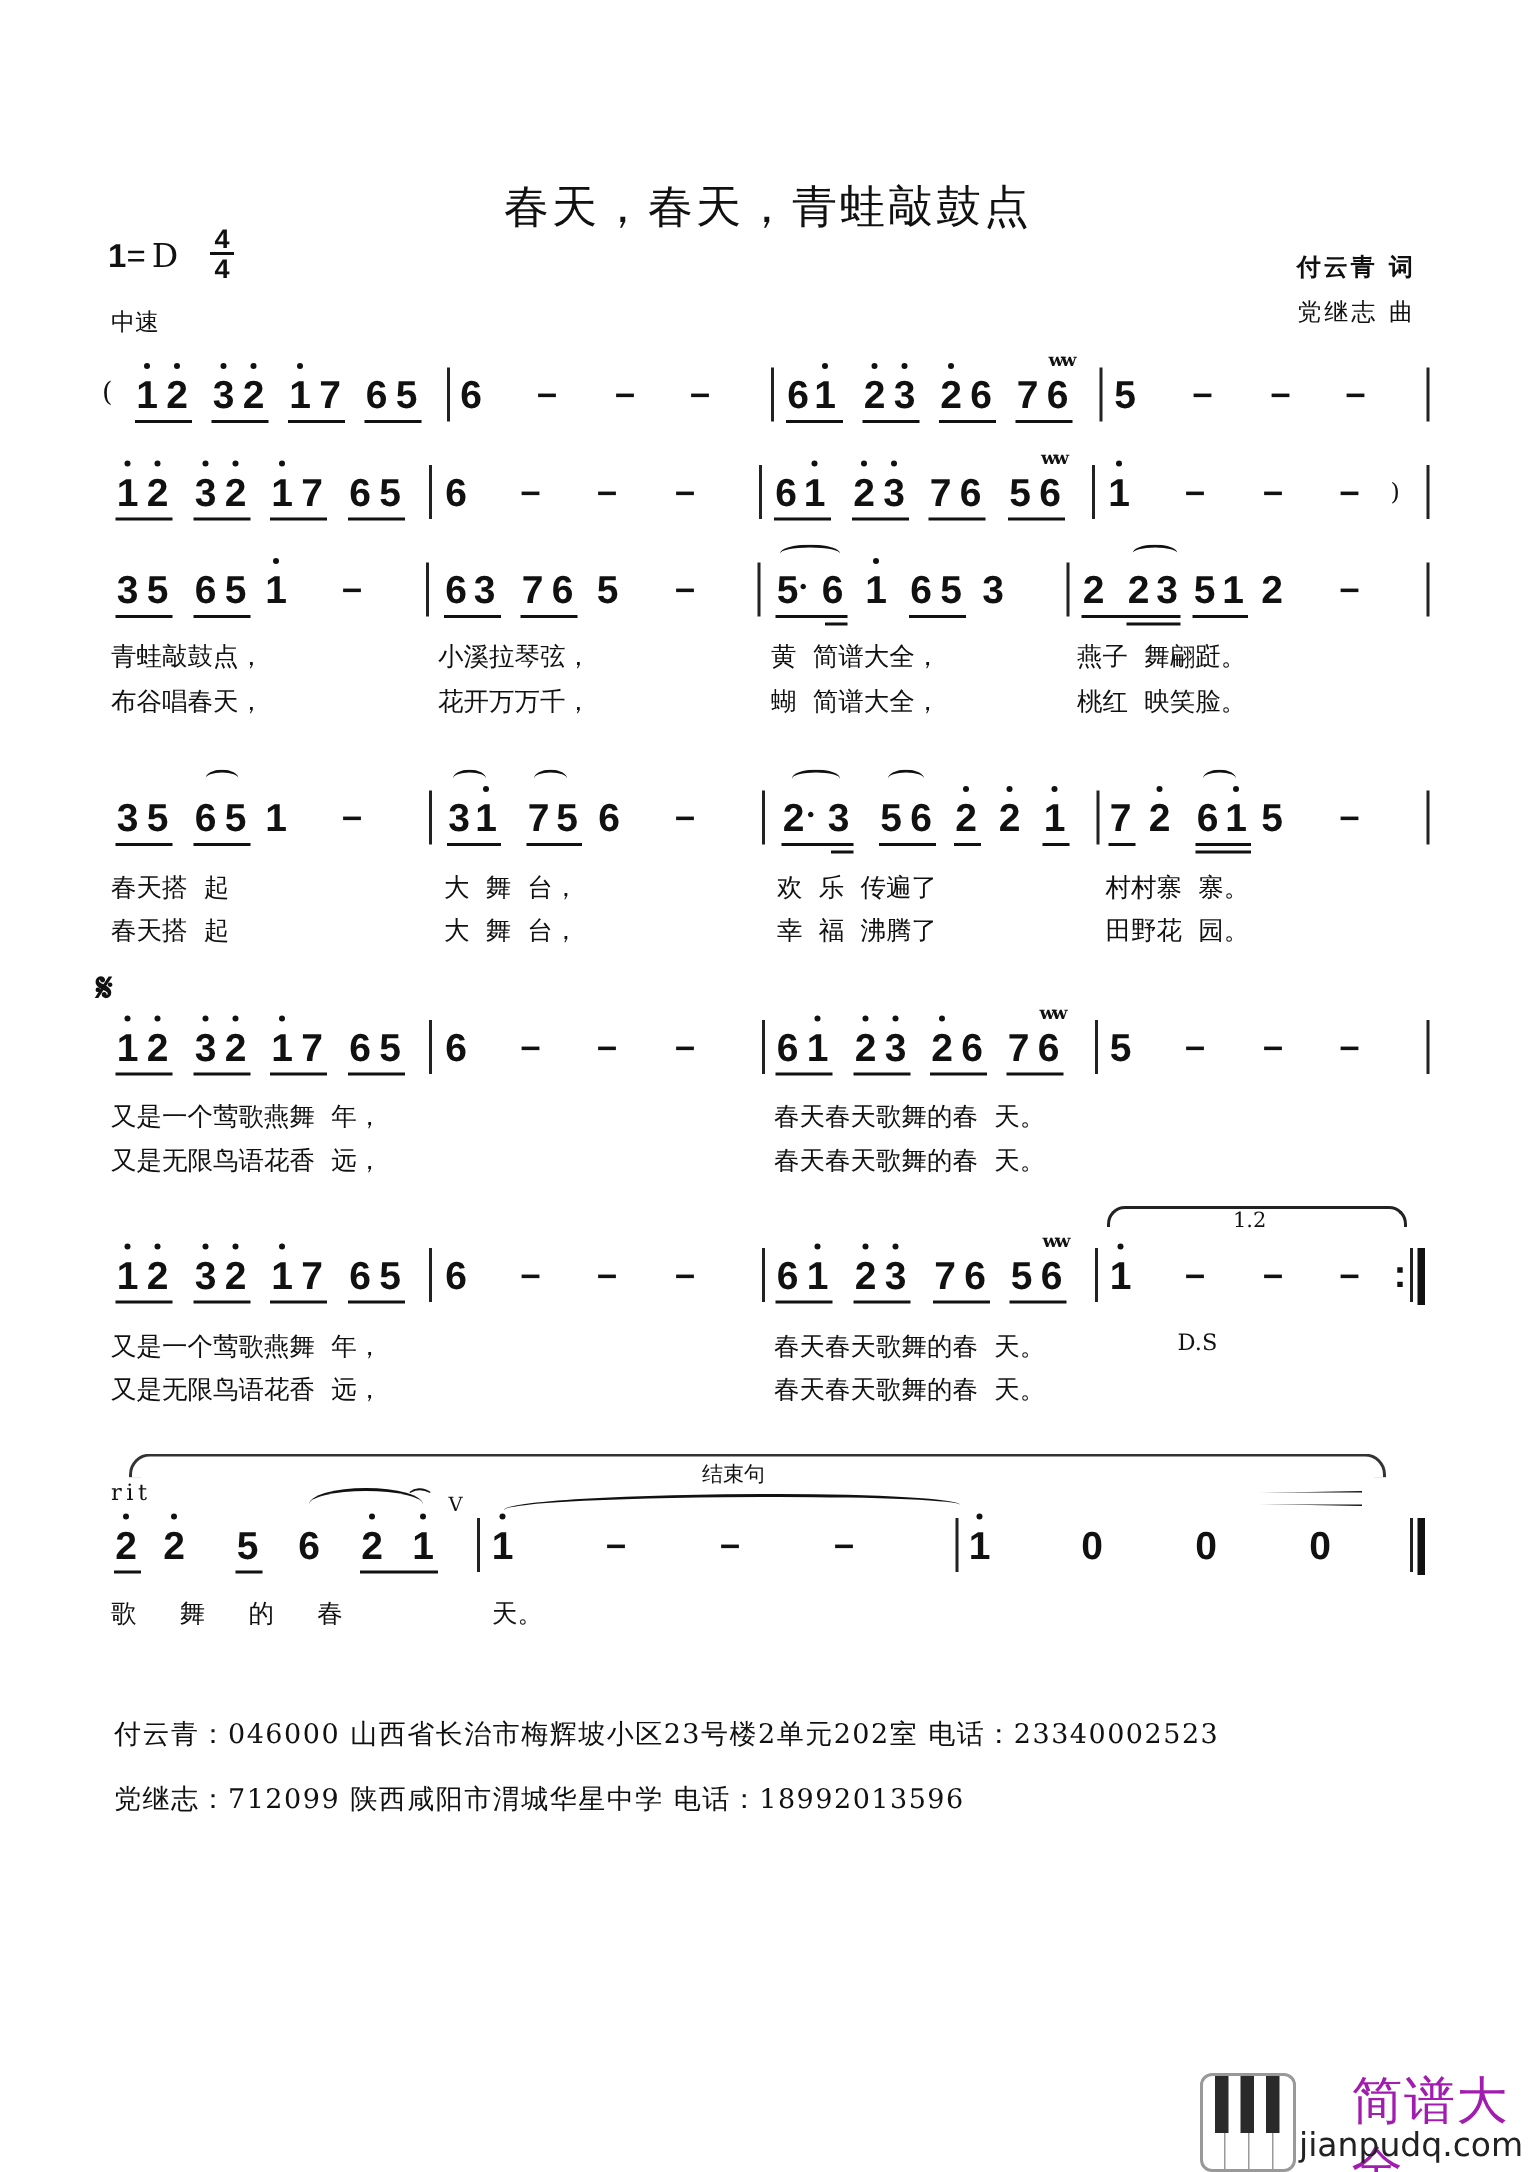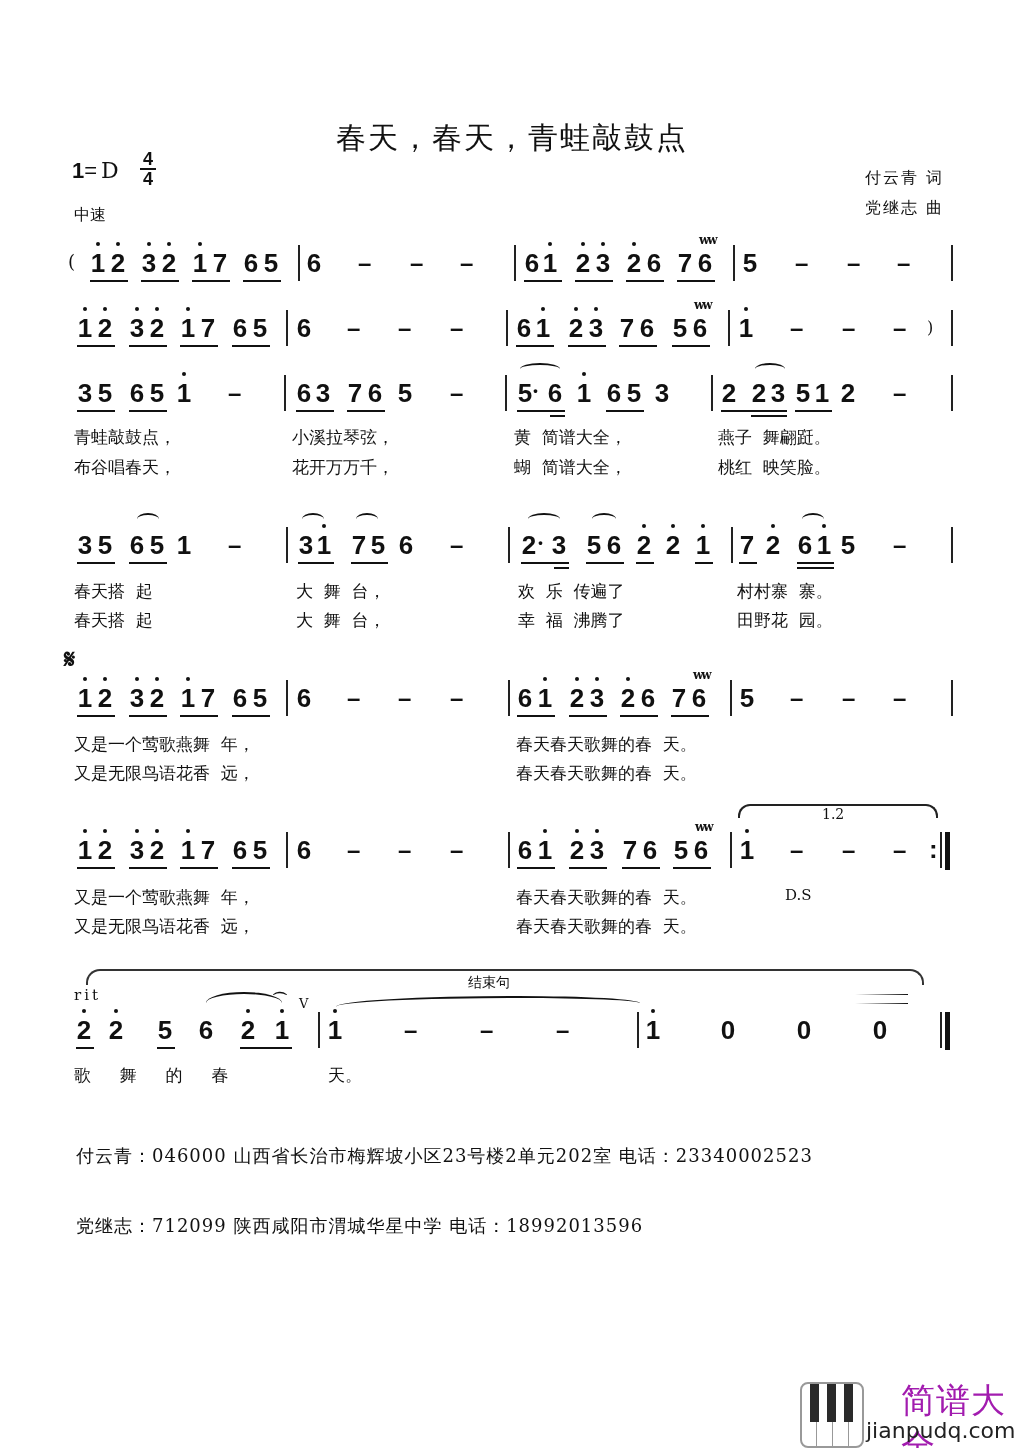--- a/index.html
+++ b/index.html
@@ -30,21 +30,21 @@
 <div class="abs title">春天，春天，青蛙敲鼓点</div>
 
 <div class="abs key">
   <b>1</b><span>=</span><span style="font-family:'DejaVu Serif',serif;margin-left:4px;">D</span>
 </div>
 <div class="ts">
   <div>4</div>
   <div style="border-top:2px solid #111;">4</div>
 </div>
 <div class="abs tempo">中速</div>
-<div class="abs credit" style="top:168px;">付云青 词</div>
+<div class="abs credit" style="top:168px;font-weight:bold;">付云青 词</div>
 <div class="abs credit" style="top:198px;">党继志 曲</div>
 
 <div class="row" style="top:245px;">
   <span class="abs" style="left:68px;top:6px;font-size:18px;">(</span>
   <span class="note" style="left:88px;">1<i class="hd"></i></span>
   <span class="note" style="left:108px;">2<i class="hd"></i></span>
   <span class="ul" style="left:90px;width:38px;"></span>
   <span class="note" style="left:139px;">3<i class="hd"></i></span>
   <span class="note" style="left:159px;">2<i class="hd"></i></span>
   <span class="ul" style="left:141px;width:38px;"></span>
@@ -359,21 +359,21 @@
   <span class="note" style="left:718px;">0</span>
   <span class="note" style="left:794px;">0</span>
   <span class="note" style="left:870px;">0</span>
   <span class="bar" style="left:940px;"></span>
   <span class="dbar" style="left:945px;"></span>
 </div>
 <div class="lyr" style="left:74px;top:1064px;letter-spacing:6px;">歌  舞  的  春</div>
 <div class="lyr" style="left:328px;top:1064px;">天。</div>
 
 <div class="abs foot" style="top:1144px;">付云青：046000  山西省长治市梅辉坡小区23号楼2单元202室   电话：23340002523</div>
-<div class="abs foot" style="top:1214px;">党继志：712099  陕西咸阳市渭城华星中学   电话：18992013596</div>
+<div class="abs foot" style="top:1187px;">党继志：712099  陕西咸阳市渭城华星中学   电话：18992013596</div>
 
 <div class="abs" style="left:800px;top:1382px;width:60px;height:62px;border:2px solid #999;border-radius:8px;overflow:hidden;background:#fff;">
   <div style="position:absolute;left:8px;top:0;width:9px;height:38px;background:#2a2a2a;"></div>
   <div style="position:absolute;left:25px;top:0;width:9px;height:38px;background:#2a2a2a;"></div>
   <div style="position:absolute;left:42px;top:0;width:9px;height:38px;background:#2a2a2a;"></div>
   <div style="position:absolute;left:14px;top:38px;width:1px;height:24px;background:#999;"></div>
   <div style="position:absolute;left:30px;top:38px;width:1px;height:24px;background:#999;"></div>
   <div style="position:absolute;left:46px;top:38px;width:1px;height:24px;background:#999;"></div>
 </div>
 <div class="abs" style="left:901px;top:1378px;font-size:34px;font-family:'DejaVu Sans',sans-serif;color:#a21caf;letter-spacing:1px;">简谱大全</div>

